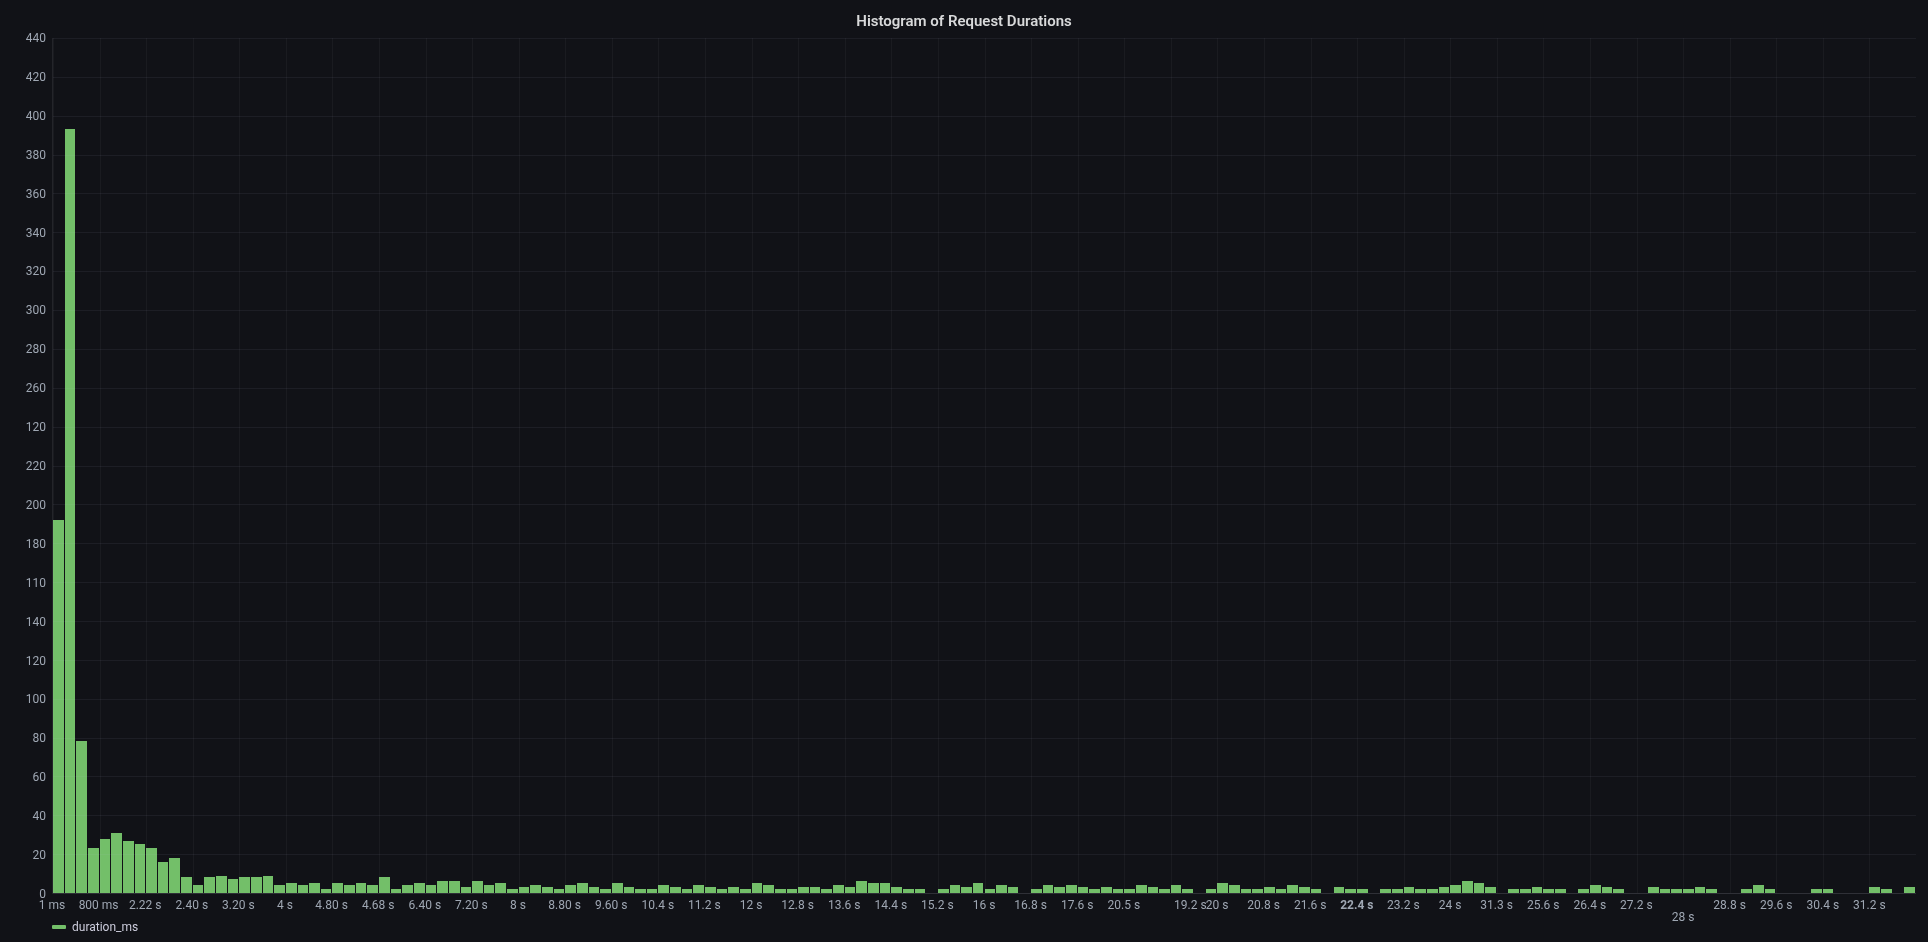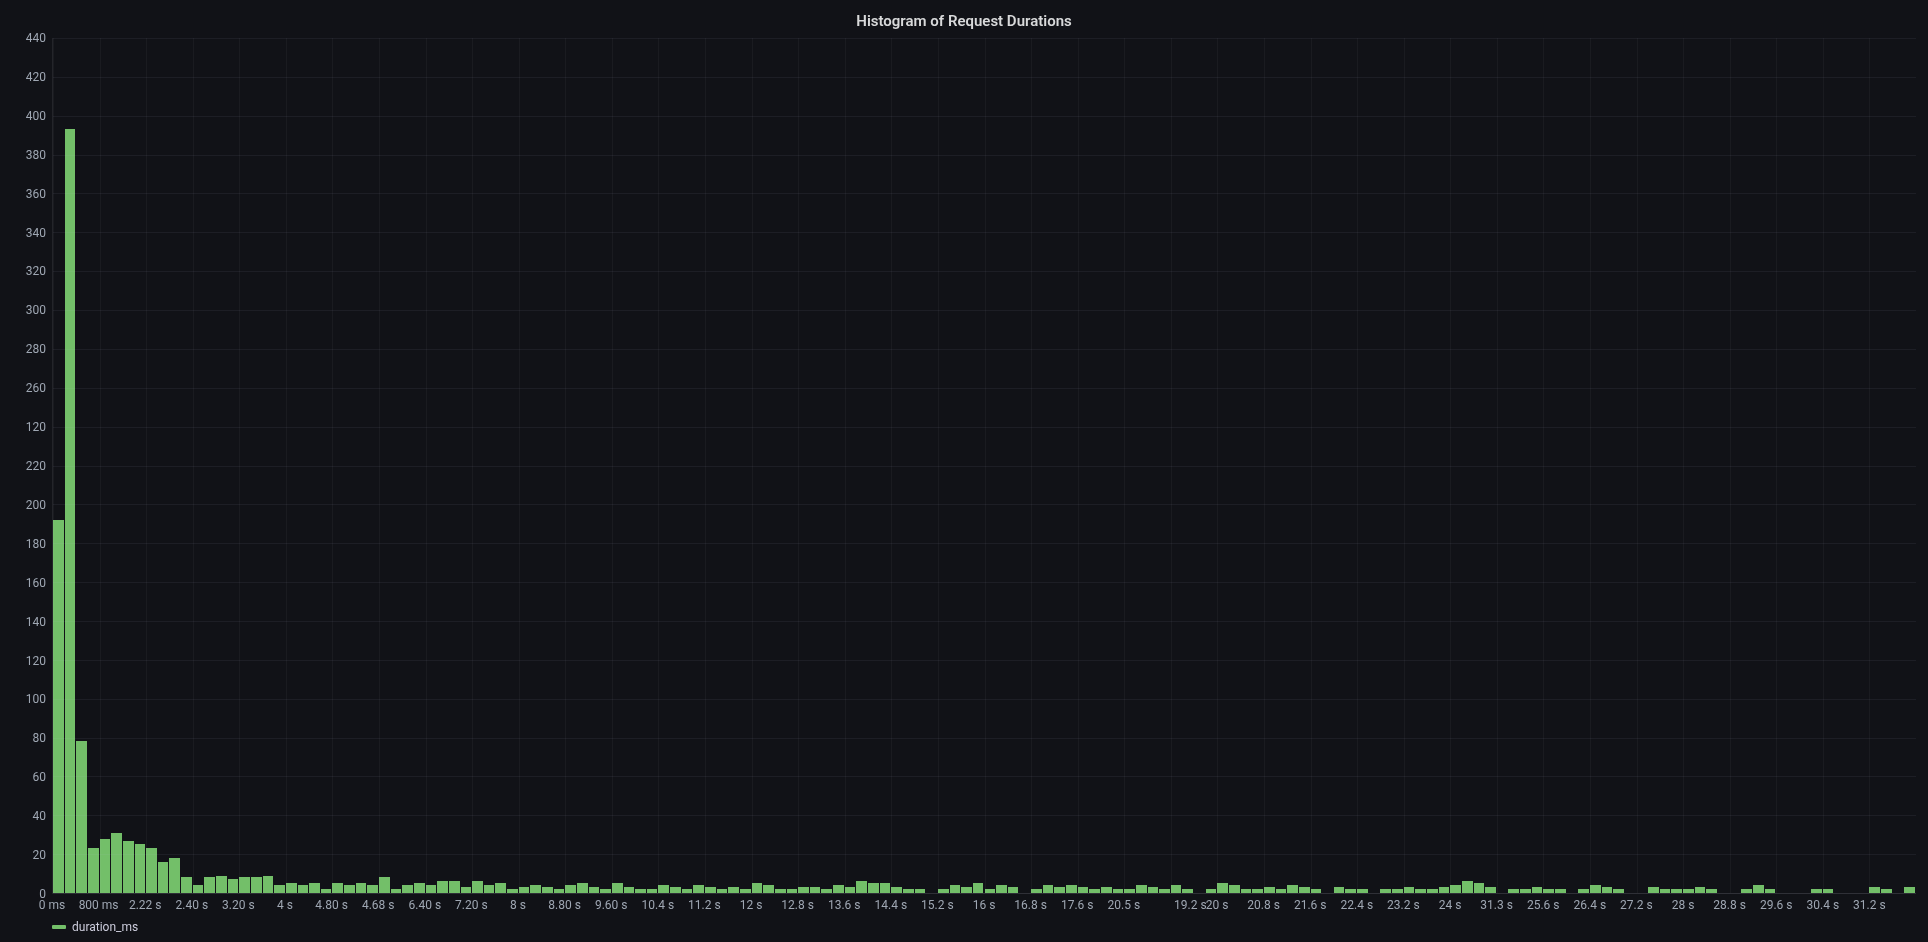--- a/index.html
+++ b/index.html
@@ -112,21 +112,21 @@
     <div class="plot-row">
       <div class="y-axis" id="y-axis">
           <div class="y-tick" style="top: 100%;">0</div>
           <div class="y-tick" style="top: 95.4545%;">20</div>
           <div class="y-tick" style="top: 90.9091%;">40</div>
           <div class="y-tick" style="top: 86.3636%;">60</div>
           <div class="y-tick" style="top: 81.8182%;">80</div>
           <div class="y-tick" style="top: 77.2727%;">100</div>
           <div class="y-tick" style="top: 72.7273%;">120</div>
           <div class="y-tick" style="top: 68.1818%;">140</div>
-          <div class="y-tick" style="top: 63.6364%;">160</div>
+          <div class="y-tick" style="top: 63.6364%;">110</div>
           <div class="y-tick" style="top: 59.0909%;">180</div>
           <div class="y-tick" style="top: 54.5455%;">200</div>
           <div class="y-tick" style="top: 50%;">220</div>
           <div class="y-tick" style="top: 45.4545%;">120</div>
           <div class="y-tick" style="top: 40.9091%;">260</div>
           <div class="y-tick" style="top: 36.3636%;">280</div>
           <div class="y-tick" style="top: 31.8182%;">300</div>
           <div class="y-tick" style="top: 27.2727%;">320</div>
           <div class="y-tick" style="top: 22.7273%;">340</div>
           <div class="y-tick" style="top: 18.1818%;">360</div>
@@ -339,21 +339,21 @@
           <div class="grid-line-v" style="left: 82.5%;"></div>
           <div class="grid-line-v" style="left: 85%;"></div>
           <div class="grid-line-v" style="left: 87.5%;"></div>
           <div class="grid-line-v" style="left: 90%;"></div>
           <div class="grid-line-v" style="left: 92.5%;"></div>
           <div class="grid-line-v" style="left: 95%;"></div>
           <div class="grid-line-v" style="left: 97.5%;"></div>
         </div>
     </div>
     <div class="x-axis" id="x-axis">
-        <div class="x-tick" style="left: 0%;">0 ms</div>
+        <div class="x-tick" style="left: 0%;">1 ms</div>
         <div class="x-tick" style="left: 2.5%;">800 ms</div>
         <div class="x-tick" style="left: 5%;">2.22 s</div>
         <div class="x-tick" style="left: 7.5%;">2.40 s</div>
         <div class="x-tick" style="left: 10%;">3.20 s</div>
         <div class="x-tick" style="left: 12.5%;">4 s</div>
         <div class="x-tick" style="left: 15%;">4.80 s</div>
         <div class="x-tick" style="left: 17.5%;">4.68 s</div>
         <div class="x-tick" style="left: 20%;">6.40 s</div>
         <div class="x-tick" style="left: 22.5%;">7.20 s</div>
         <div class="x-tick" style="left: 25%;">8 s</div>
@@ -367,28 +367,28 @@
         <div class="x-tick" style="left: 45%;">14.4 s</div>
         <div class="x-tick" style="left: 47.5%;">15.2 s</div>
         <div class="x-tick" style="left: 50%;">16 s</div>
         <div class="x-tick" style="left: 52.5%;">16.8 s</div>
         <div class="x-tick" style="left: 55%;">17.6 s</div>
         <div class="x-tick" style="left: 57.5%;">20.5 s</div>
         <div class="x-tick" style="left: 60%; margin-left: 20px;">19.2 s</div>
         <div class="x-tick" style="left: 62.5%; text-align: center;">20 s</div>
         <div class="x-tick" style="left: 65%;">20.8 s</div>
         <div class="x-tick" style="left: 67.5%;">21.6 s</div>
-        <div class="x-tick" style="left: 70%;">22.4 s</div>
+        <div class="x-tick" style="left: 70%; font-weight: bold;">22.4 s</div>
         <div class="x-tick" style="left: 72.5%;">23.2 s</div>
         <div class="x-tick" style="left: 75%;">24 s</div>
         <div class="x-tick" style="left: 77.5%;">31.3 s</div>
         <div class="x-tick" style="left: 80%;">25.6 s</div>
         <div class="x-tick" style="left: 82.5%;">26.4 s</div>
         <div class="x-tick" style="left: 85%;">27.2 s</div>
-        <div class="x-tick" style="left: 87.5%;">28 s</div>
+        <div class="x-tick" style="left: 87.5%; margin-top: 12px;">28 s</div>
         <div class="x-tick" style="left: 90%;">28.8 s</div>
         <div class="x-tick" style="left: 92.5%;">29.6 s</div>
         <div class="x-tick" style="left: 95%;">30.4 s</div>
         <div class="x-tick" style="left: 97.5%;">31.2 s</div>
       </div>
     <div class="legend">
       <span class="legend-swatch"></span>
       <span>duration_ms</span>
     </div>
   </div>

